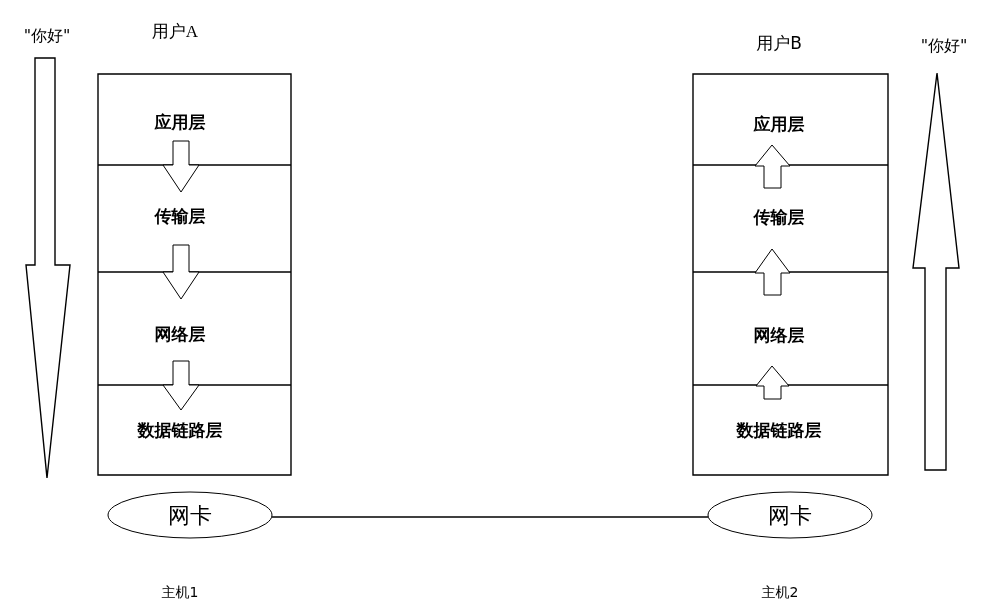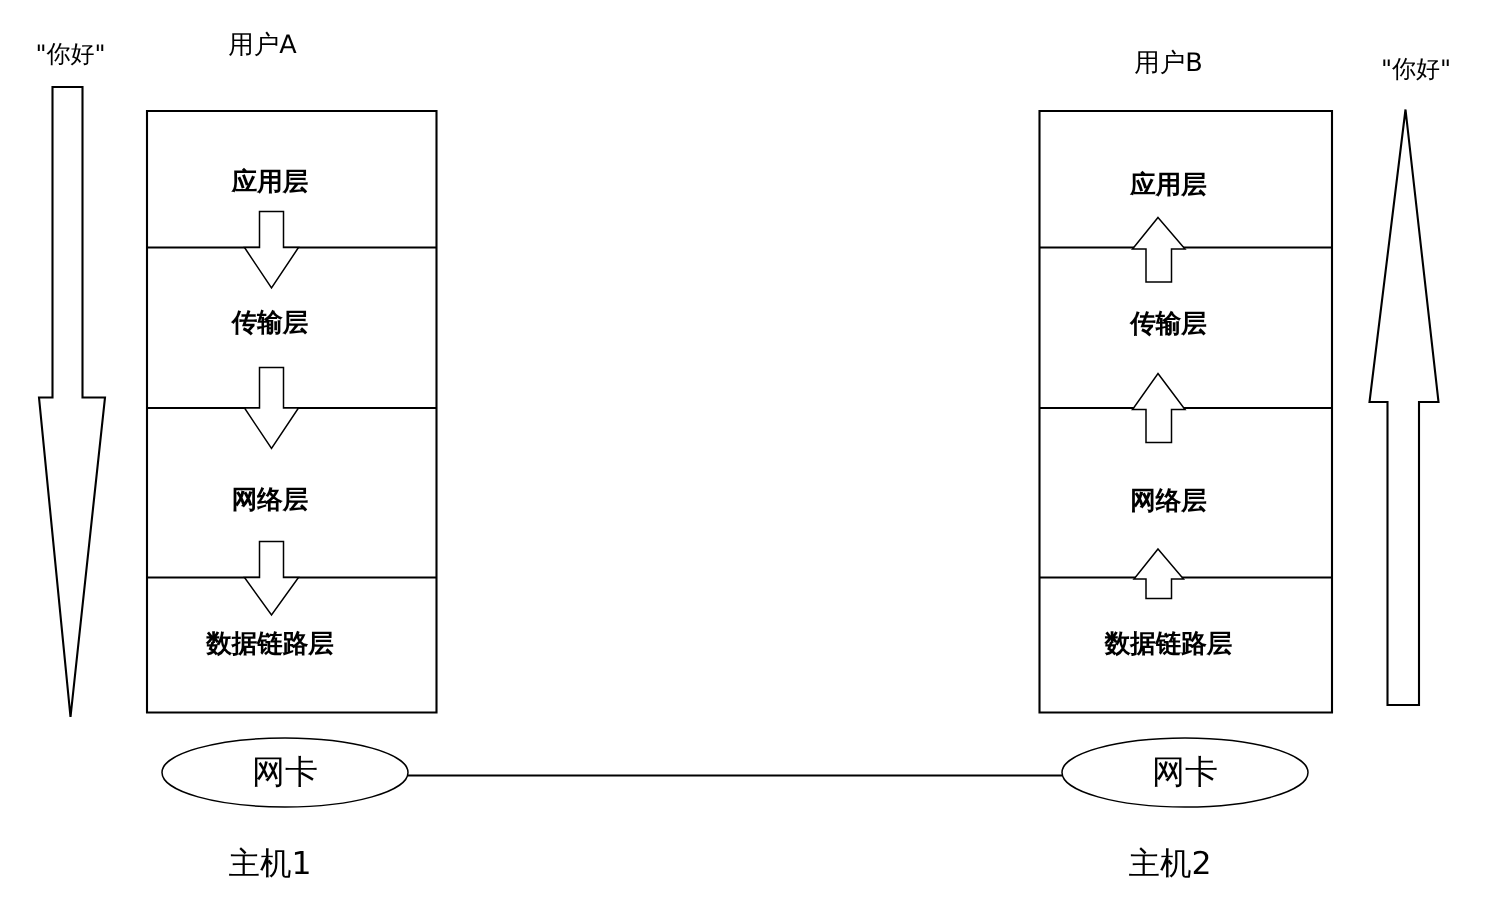--- a/index.html
+++ b/index.html
@@ -58,22 +58,23 @@
   }
   .lbl-head {
     font-size: 17px;
     transform: translate(-50%, -50%);
   }
   .lbl-nic {
     font-size: 22px;
     transform: translate(-50%, -50%);
   }
   .lbl-host {
-    font-size: 21px;
+    font-size: 14px;
     transform: translate(-50%, -50%);
+    margin-top: 16px;
   }
   .lbl-msg {
     font-size: 16px;
     transform: translate(-50%, -50%);
   }
 </style>
 </head>
 <body>
 
 <div id="canvas">
@@ -106,21 +107,21 @@
     <ellipse class="thin-shape" cx="790" cy="515" rx="82" ry="23"></ellipse>
 
     <line class="link-line" x1="272" y1="517" x2="708" y2="517"></line>
 
   </svg>
 
   <div class="lbl lbl-msg" style="left:47px; top:36px;">"你好"</div>
 
   <div class="lbl lbl-msg" style="left:944px; top:46px;">"你好"</div>
 
-  <div class="lbl lbl-head" style="left:175px; top:31px;">用户A</div>
+  <div class="lbl lbl-head" style="left:175px; top:31px;font-family:Liberation Serif, serif;">用户A</div>
 
   <div class="lbl lbl-head" style="left:779px; top:43px;">用户B</div>
 
   <div class="lbl lbl-layer" style="left:180px; top:122px;">应用层</div>
   <div class="lbl lbl-layer" style="left:180px; top:216px;">传输层</div>
   <div class="lbl lbl-layer" style="left:180px; top:334px;">网络层</div>
   <div class="lbl lbl-layer" style="left:180px; top:430px;">数据链路层</div>
 
   <div class="lbl lbl-layer" style="left:779px; top:124px;">应用层</div>
   <div class="lbl lbl-layer" style="left:779px; top:217px;">传输层</div>

